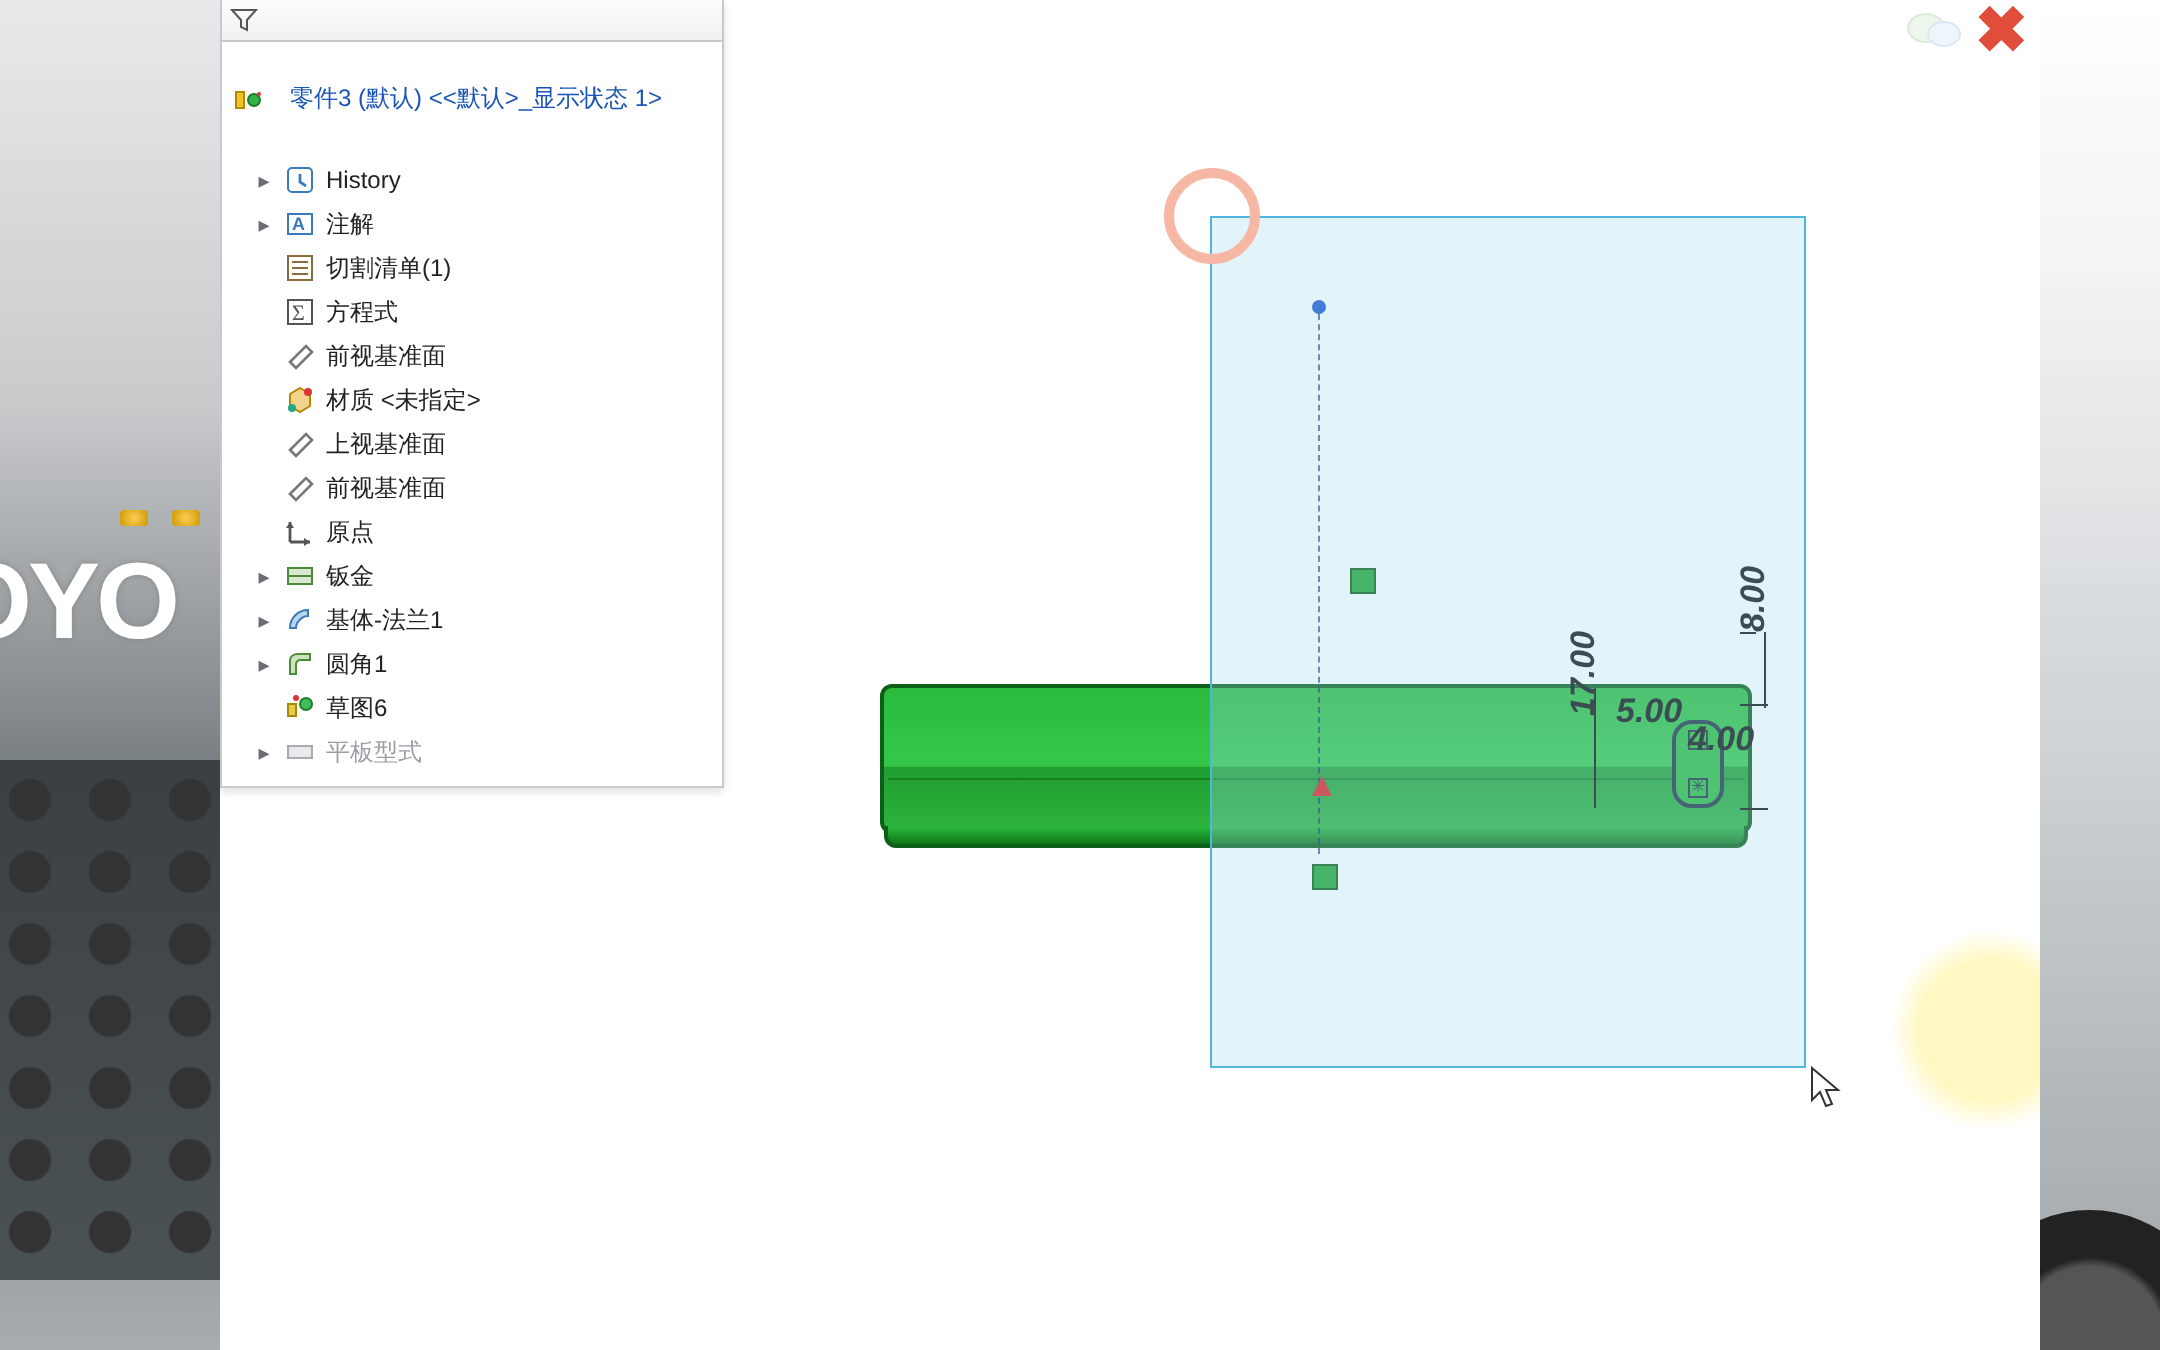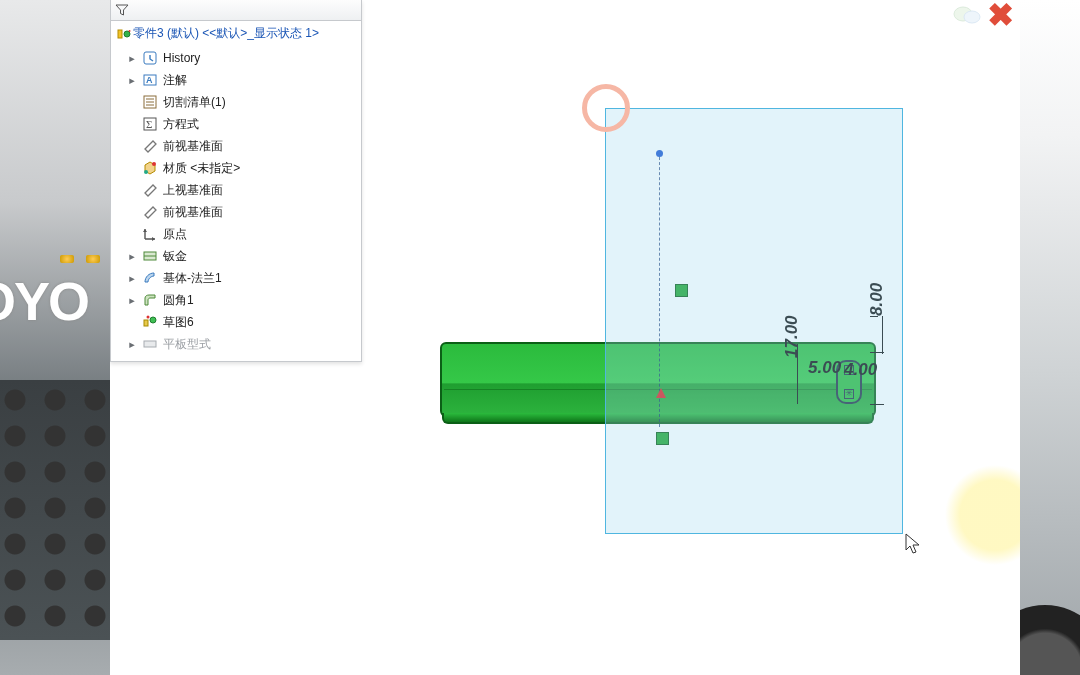--- a/index.html
+++ b/index.html
@@ -90,22 +90,22 @@
   }
   .tree-toolbar {
     height: 18px;
     border-bottom: 1px solid #c6c9cd;
     display: flex; align-items: center;
     padding: 1px 4px;
     background: linear-gradient(#fdfdfd, #eef0f2);
   }
   .tree-toolbar .funnel-ic { width: 14px; height: 14px; }
   .tree-title {
-    display: flex; align-items: center; gap: 0;
-    padding: 4px 6px;
+    display: flex; align-items: center; gap: 12px;
+    padding: 20px 6px;
     color: #1a55b5;
     border-bottom: 1px dotted transparent;
     cursor: default;
     text-align: center;
   }
   .tree-title .icn { width: 16px; height: 16px; display:inline-flex; align-items:center; justify-content:center; }
   .tree-body { padding-bottom: 6px; }
   .tree-row {
     display: flex; align-items: center;
     height: 22px;
@@ -227,21 +227,21 @@
   
   .dim {
     position: absolute;
     font-family: Arial, sans-serif;
     font-weight: 700; font-style: italic;
     font-size: 17px;
     color: #111;
     white-space: nowrap;
   }
   .dim.v17 { left: 672px; top: 358px; transform: rotate(-90deg); transform-origin: left top; }
-  .dim.h500 { left: 698px; top: 346px; margin-top: 12px; }
+  .dim.h500 { left: 698px; top: 346px; }
   .dim.h400 { left: 734px; top: 360px; text-align: center; }
   .dim.v300 { left: 757px; top: 316px; transform: rotate(-90deg); transform-origin: left top; }
   .dim-tick {
     position: absolute; background: #111;
   }
   .dim-tick.t1 { left: 687px; top: 344px; width: 1px; height: 60px; }
   .dim-tick.t2 { left: 760px; top: 316px; width: 8px; height: 1px; }
   .dim-tick.t3 { left: 760px; top: 352px; width: 14px; height: 1px; }
   .dim-tick.t4 { left: 760px; top: 404px; width: 14px; height: 1px; }
   .dim-tick.t5 { left: 772px; top: 316px; width: 1px; height: 38px; }

